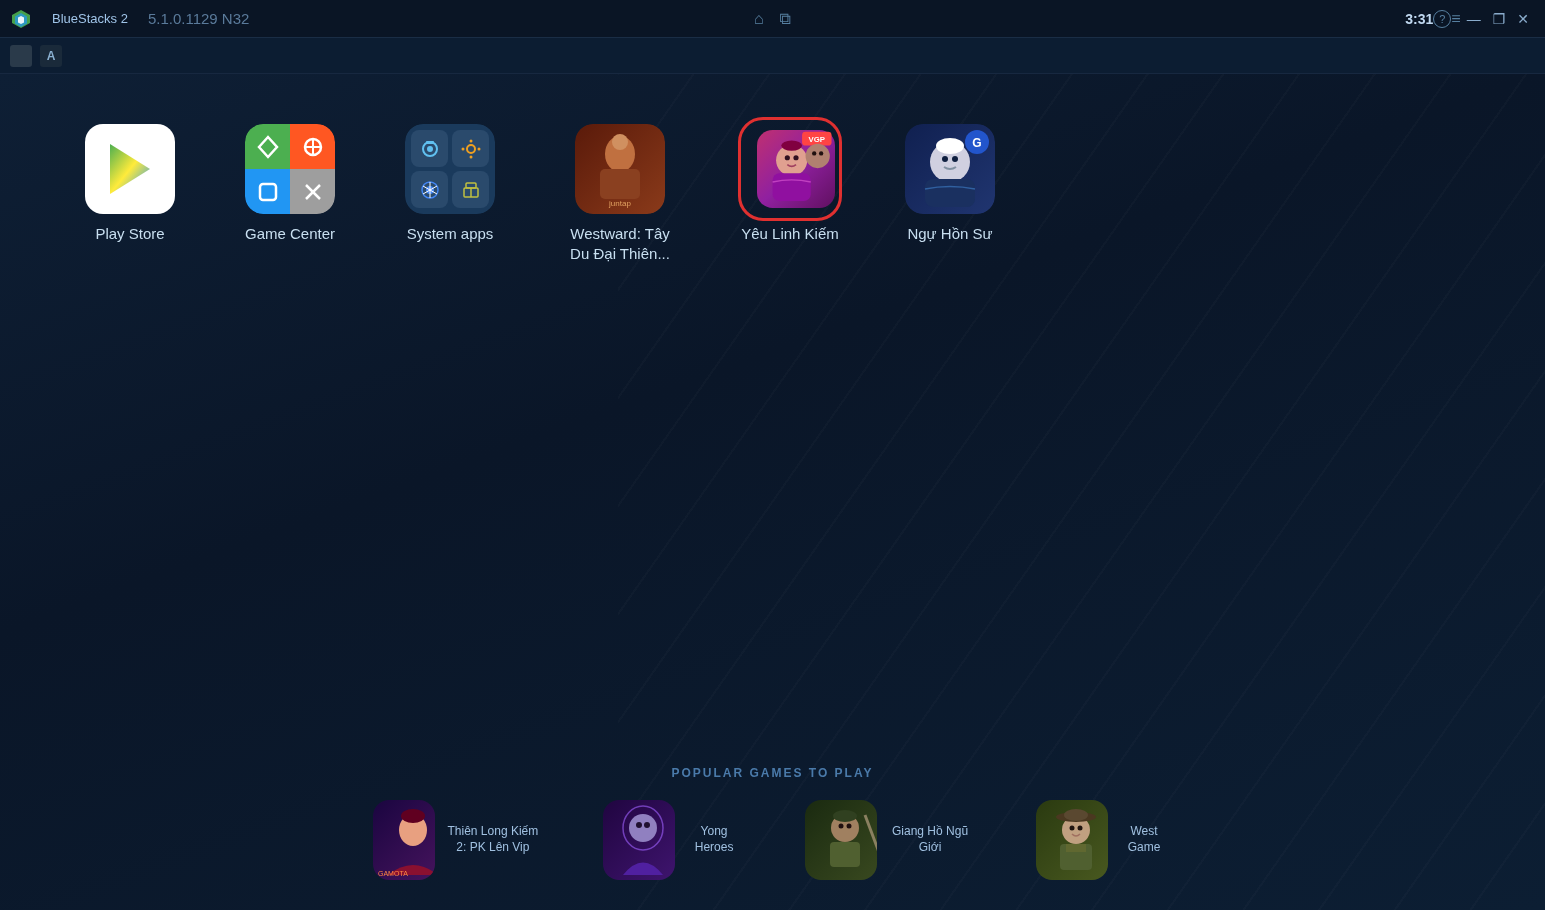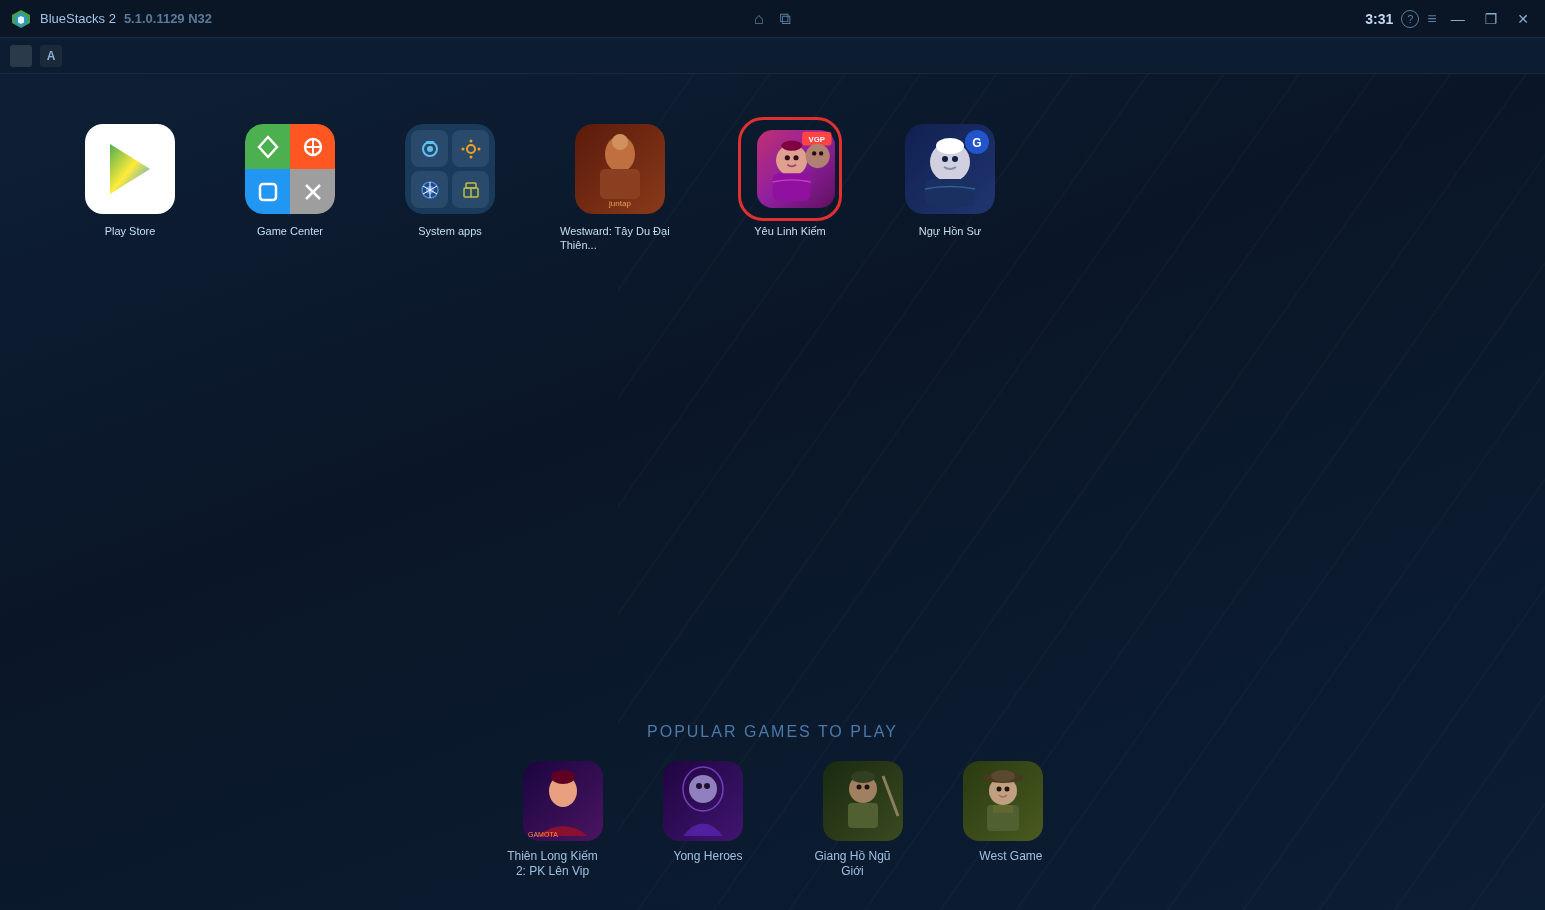--- a/index.html
+++ b/index.html
@@ -21,34 +21,34 @@
       align-items: center;
       justify-content: space-between;
       padding: 0 10px;
       position: relative;
       z-index: 100;
       border-bottom: 1px solid #1a2d45;
     }
     #titlebar-left {
       display: flex;
       align-items: center;
-      gap: 8px;
+      gap: 20px;
     }
     #titlebar-center {
       display: flex;
       align-items: center;
       gap: 16px;
       position: absolute;
       left: 50%;
       transform: translateX(-50%);
     }
     #titlebar-right {
       display: flex;
       align-items: center;
-      gap: 8px;
+      gap: 0;
     }
     .titlebar-icon {
       color: #6a9abf;
       font-size: 16px;
       cursor: pointer;
       opacity: 0.8;
     }
     .win-btn {
       color: #8aaccc;
       font-size: 14px;
@@ -149,21 +149,22 @@
     }
 
     .app-item.selected .app-icon-wrapper {
       outline: 3px solid #e03030;
       outline-offset: 4px;
       padding-left: 12px;
     }
 
     .app-label {
       color: #c8dff0;
-      font-size: 11px;
+      font-size: 15px;
+      text-align: center;
       max-width: 120px;
       line-height: 1.3;
     }
 
     
     .play-store-icon {
       background: white;
       width: 90px;
       height: 90px;
       border-radius: 18px;
@@ -216,36 +217,36 @@
       display: flex;
       flex-direction: column;
       align-items: center;
       gap: 20px;
       z-index: 10;
       width: 800px;
     }
 
     #popular-title {
       color: #4a7aaa;
-      font-size: 16px;
+      font-size: 12px;
       letter-spacing: 2px;
       text-transform: uppercase;
-      font-weight: 400;
+      font-weight: 700;
     }
 
     #popular-games {
       display: flex;
       gap: 60px;
       justify-content: center;
     }
 
     .popular-game {
       display: flex;
-      flex-direction: column;
-      align-items: flex-end;
+      flex-direction: row;
+      align-items: center;
       gap: 8px;
       cursor: pointer;
     }
 
     .popular-game-icon {
       width: 80px;
       height: 80px;
       border-radius: 16px;
       overflow: hidden;
     }
@@ -263,21 +264,21 @@
 
 <div id="titlebar">
   <div id="titlebar-left">
 
     <svg width="22" height="22" viewBox="0 0 22 22">
       <polygon points="11,2 20,7 20,15 11,20 2,15 2,7" fill="#4CAF50" opacity="0.9"></polygon>
       <polygon points="11,5 17,8.5 17,15.5 11,19 5,15.5 5,8.5" fill="#2196F3" opacity="0.7"></polygon>
       <polygon points="11,8 14,9.5 14,14.5 11,16 8,14.5 8,9.5" fill="white" opacity="0.9"></polygon>
     </svg>
     <span style="color:#a0c4e8;font-size:13px;font-weight:500;">BlueStacks 2</span>
-    <span style="color:#5a7a9a;font-size:13px;font-weight:bold;">5.1.0.1129  N32</span>
+    <span style="color:#5a7a9a;font-size:15px;">5.1.0.1129  N32</span>
   </div>
   <div id="titlebar-center">
     <span class="titlebar-icon">⌂</span>
     <span class="titlebar-icon">⧉</span>
   </div>
   <div id="titlebar-right">
     <span id="clock">3:31</span>
     <span class="titlebar-icon" style="border:1.5px solid #6a9abf;border-radius:50%;width:18px;height:18px;display:inline-flex;align-items:center;justify-content:center;font-size:11px;">?</span>
     <span class="titlebar-icon">≡</span>
     <span class="win-btn">—</span>

